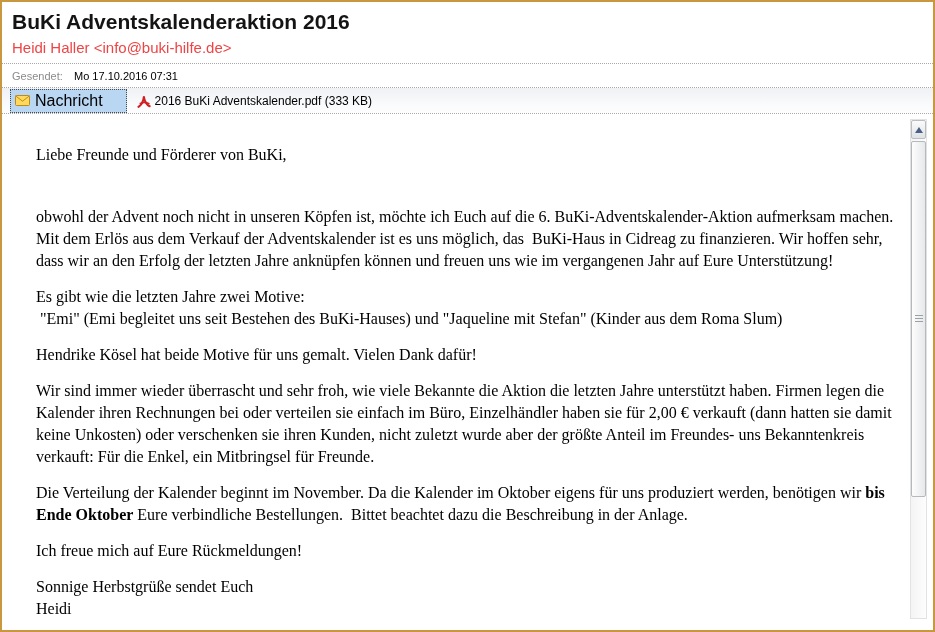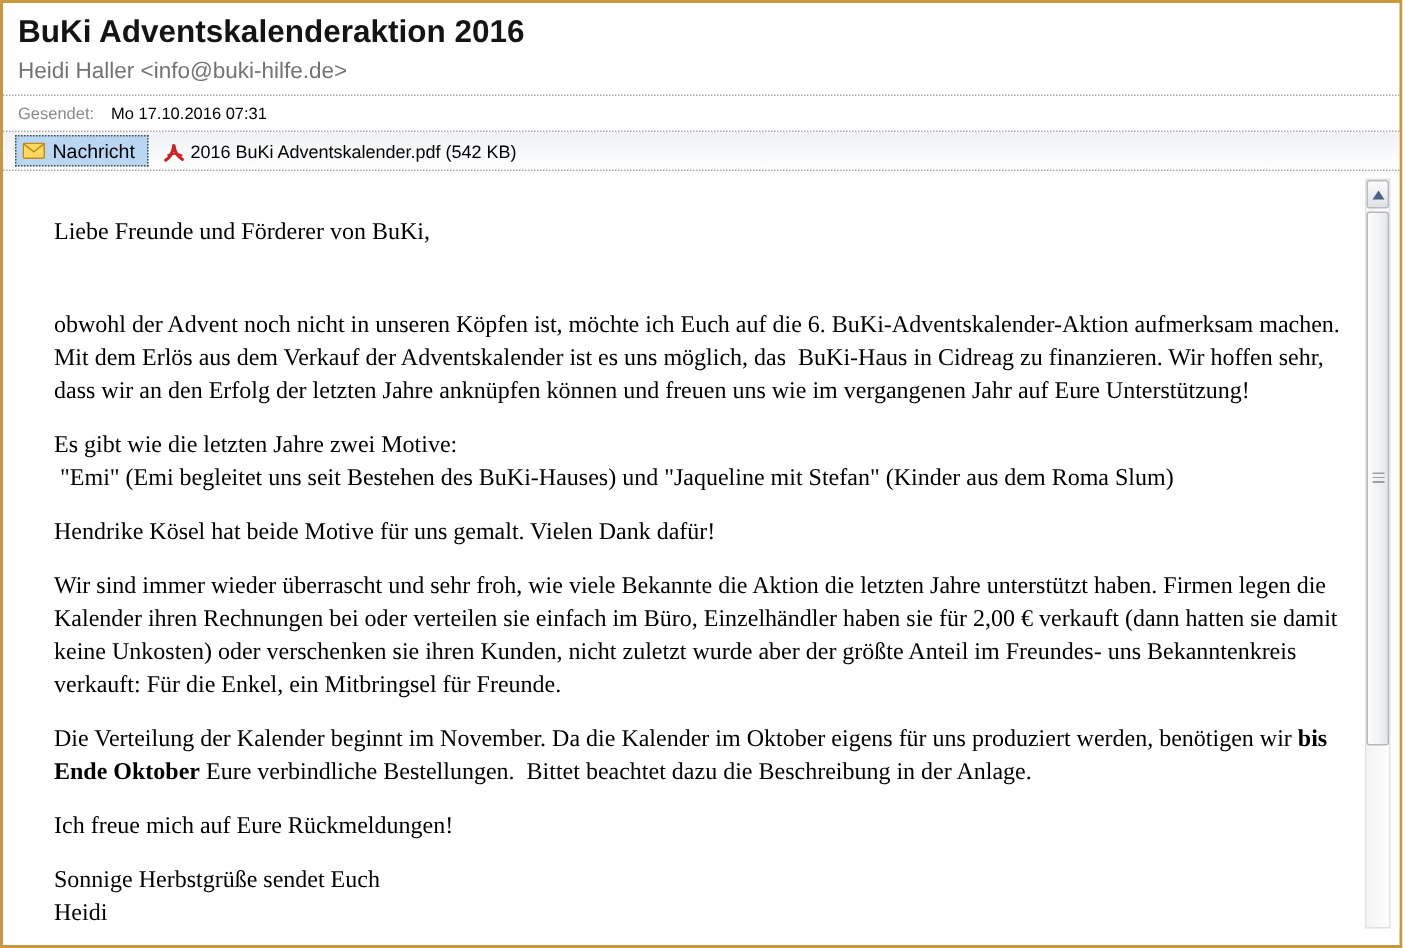--- a/index.html
+++ b/index.html
@@ -17,39 +17,39 @@
     overflow:hidden;
     position:relative;
   }
   
   .subject{
     padding:8px 10px 2px 10px;
     font-size:21px;font-weight:bold;color:#141414;
   }
   .from{
     padding:3px 10px 7px 10px;
-    font-size:15px;color:#737373;
+    font-size:15px;color:#ef4444;
   }
   .dotted-sep{border-top:1px dotted #a9a9a9;height:0;}
   .meta{padding:4px 10px 3px 10px;}
   .meta-row{display:flex;font-size:11px;line-height:16px;}
   .meta-label{width:62px;color:var(--label-gray);}
   .meta-value{color:#000;}
   .attach-row{
     height:25px;
     display:flex;align-items:center;
     padding-left:8px;
     background:linear-gradient(180deg,#f0f1f4 0%,#fafbfc 70%,#fdfdfe 100%);
   }
   .msg-tab{
     display:flex;align-items:center;gap:5px;
     background:var(--tab-blue);
     border:1px dotted #4a4a4a;
-    padding:2px 8px 2px 4px;
-    font-size:13px;color:#000;
+    padding:2px 23px 2px 4px;
+    font-size:16px;color:#000;
     cursor:default;
   }
   .attachment{
     display:flex;align-items:center;gap:4px;
     margin-left:10px;
     font-size:12px;color:#000;
   }
   .icon{display:inline-flex;align-items:center;justify-content:center;}
   
   .bodywrap{
@@ -125,21 +125,21 @@
         <span>Nachricht</span>
       </div>
       <div class="attachment">
         <span class="icon">
           <svg width="14" height="14" viewBox="0 0 14 14">
             <path d="M1.5 12.8 C4.2 11.2 6.2 7.6 6.9 3.2" stroke="#d02025" stroke-width="2.1" fill="none" stroke-linecap="round"></path>
             <path d="M6.9 3.2 C7.6 7.0 9.6 10.6 12.6 12.2" stroke="#d02025" stroke-width="2.1" fill="none" stroke-linecap="round"></path>
             <path d="M3.2 9.4 C6.4 8.2 9.8 8.4 12.0 9.6" stroke="#d02025" stroke-width="1.4" fill="none" stroke-linecap="round"></path>
           </svg>
         </span>
-        <span>2016 BuKi Adventskalender.pdf (542 KB)</span>
+        <span>2016 BuKi Adventskalender.pdf (333 KB)</span>
       </div>
     </div>
 
     <div class="dotted-sep"></div>
   </div>
 
   <div class="bodywrap">
     <div class="content" id="message-text"><div class="para para-first"><span>Liebe Freunde und Förderer von BuKi,</span></div><div class="para para-big-gap"><span>obwohl der Advent noch nicht in unseren Köpfen ist, möchte ich Euch auf die 6. BuKi-Adventskalender-Aktion aufmerksam machen. Mit dem Erlös aus dem Verkauf der Adventskalender ist es uns möglich, das  BuKi-Haus in Cidreag zu finanzieren. Wir hoffen sehr, dass wir an den Erfolg der letzten Jahre anknüpfen können und freuen uns wie im vergangenen Jahr auf Eure Unterstützung!</span></div><div class="para"><span>Es gibt wie die letzten Jahre zwei Motive:</span><br><span> "Emi" (Emi begleitet uns seit Bestehen des BuKi-Hauses) und "Jaqueline mit Stefan" (Kinder aus dem Roma Slum)</span></div><div class="para"><span>Hendrike Kösel hat beide Motive für uns gemalt. Vielen Dank dafür!</span></div><div class="para"><span>Wir sind immer wieder überrascht und sehr froh, wie viele Bekannte die Aktion die letzten Jahre unterstützt haben. Firmen legen die Kalender ihren Rechnungen bei oder verteilen sie einfach im Büro, Einzelhändler haben sie für 2,00 € verkauft (dann hatten sie damit keine Unkosten) oder verschenken sie ihren Kunden, nicht zuletzt wurde aber der größte Anteil im Freundes- uns Bekanntenkreis verkauft: Für die Enkel, ein Mitbringsel für Freunde.</span></div><div class="para"><span>Die Verteilung der Kalender beginnt im November. Da die Kalender im Oktober eigens für uns produziert werden, benötigen wir </span><span style="font-weight: bold;">bis Ende Oktober</span><span> Eure verbindliche Bestellungen.  Bittet beachtet dazu die Beschreibung in der Anlage.</span></div><div class="para"><span>Ich freue mich auf Eure Rückmeldungen!</span></div><div class="para"><span>Sonnige Herbstgrüße sendet Euch</span><br><span>Heidi</span><br><span>--</span></div></div>
 
     <div class="scrollbar">

